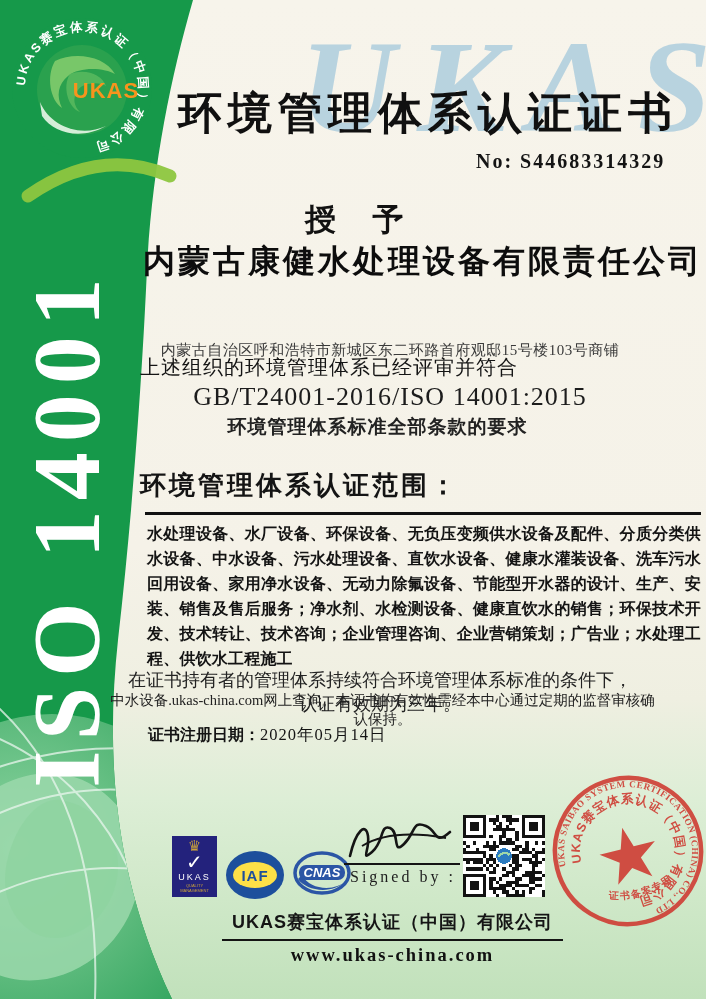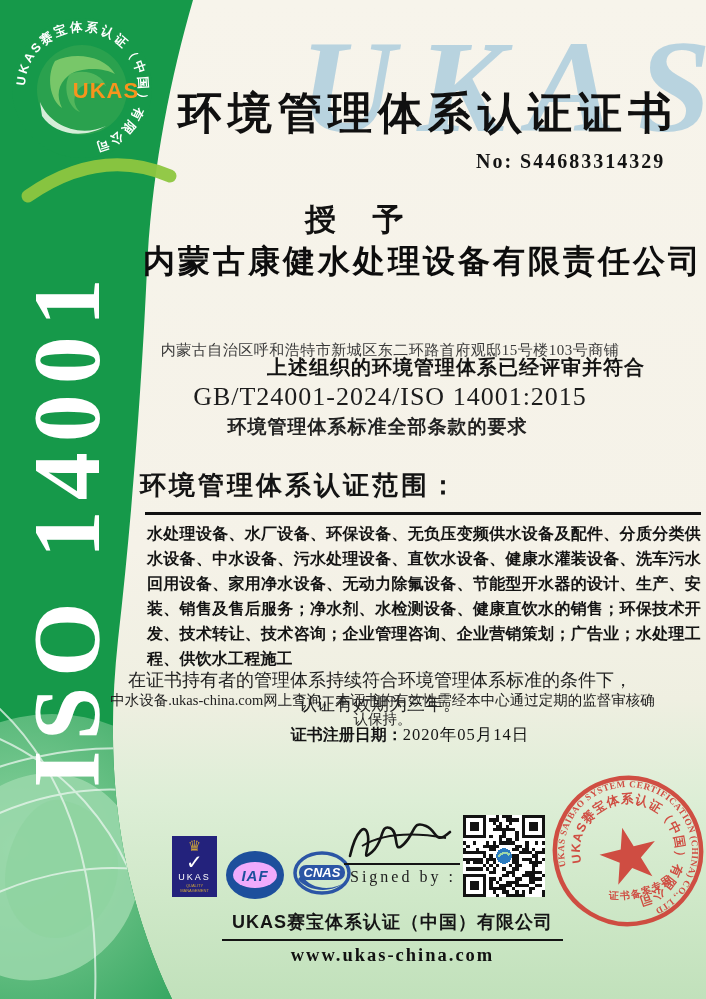--- a/index.html
+++ b/index.html
@@ -31,48 +31,48 @@
     font-weight:bold; font-size:44px; letter-spacing:6px; white-space:nowrap;
     font-family:"Liberation Serif",serif; color:#101010;margin-top:24px;
   }
   .cert-no{left:476px; top:150px; z-index:6; font-weight:bold; font-size:20px; letter-spacing:2px;}
   .awarded{left:305px; top:199px; z-index:6; font-family:"Liberation Sans",sans-serif;
     font-weight:bold; font-size:31px; letter-spacing:14px; color:#111;}
   .company{left:140px; top:240px; width:566px; text-align:center; z-index:6;
     font-weight:bold; font-size:32px; letter-spacing:3px; white-space:nowrap; color:#0d0d0d;}
   .address{left:130px; top:296px; width:520px; text-align:center; z-index:6;
     font-size:15px; letter-spacing:.5px; color:#3a3a3a;margin-top:45px;}
-  .stmt1{left:140px; top:354px; width:505px; text-align:right; z-index:6;
-    font-family:"Liberation Sans",sans-serif; font-weight:bold; font-size:20px; letter-spacing:1px;}
+  .stmt1{left:140px; top:354px; width:505px; text-align:left; z-index:6;
+    font-family:"Liberation Sans",sans-serif; font-weight:normal; font-size:20px; letter-spacing:1px;}
   .stmt-std{left:140px; top:382px; width:500px; text-align:center; z-index:6;
     font-size:26px; letter-spacing:1px; color:#1c1c1c;}
   .stmt2{left:140px; top:414px; width:475px; text-align:center; z-index:6;
     font-weight:bold; font-size:19px; letter-spacing:1px; color:#222;}
   .scope-head{left:140px; top:468px; width:525px; text-align:left; z-index:6;
     font-weight:bold; font-size:26px; letter-spacing:3px;}
   .scope-rule{left:145px; top:512px; width:556px; height:3px; background:#111; z-index:6;}
   .scope-text{left:147px; top:521px; width:554px; z-index:6;
     font-family:"Liberation Sans",sans-serif; font-weight:bold; font-size:16px;
     line-height:25px; text-align:justify; color:#131313; letter-spacing:.2px;}
   .fine1{left:120px; top:668px; width:520px; text-align:center; z-index:6; font-size:18px; color:#222;}
   .fine2{left:105px; top:691px; width:555px; text-align:center; z-index:6; font-size:14.5px; color:#222;}
-  .dates{left:140px; top:724px; width:540px; z-index:6; display:flex; justify-content:center; gap:45px; white-space:nowrap;}
+  .dates{left:148px; top:724px; width:540px; z-index:6; display:flex; justify-content:space-between; gap:45px; white-space:nowrap;}
   .dates .lbl{font-family:"Liberation Sans",sans-serif; font-weight:bold; font-size:16px;}
   .dates .val{font-size:16.5px; letter-spacing:1px;}
   
   .ukas-mark{left:172px; top:836px; width:45px; height:61px; background:#23227c; z-index:6;
     display:flex; flex-direction:column; align-items:center; justify-content:center; color:#fff;}
   .ukas-mark .crown{color:#c9a13b; font-size:15px; line-height:13px; font-family:"DejaVu Sans",sans-serif;}
   .ukas-mark .check{color:#fff; font-size:20px; line-height:18px; font-weight:bold; font-family:"DejaVu Sans",sans-serif;}
   .ukas-mark .uk-label{font-family:"Liberation Sans",sans-serif; font-size:9px; letter-spacing:2px; margin-top:1px;}
   .ukas-mark .uk-sub{font-family:"Liberation Sans",sans-serif; font-size:4px; color:#c9a13b; text-align:center; line-height:5px; margin-top:1px;}
   .iaf-mark{left:226px; top:851px; width:58px; height:48px; background:#1d4f9c; border-radius:50%; z-index:6;
     display:flex; align-items:center; justify-content:center;}
-  .iaf-inner{width:44px; height:26px; background:#f0abfc; border-radius:50%; display:flex; align-items:center; justify-content:center;
-    font-family:"Liberation Sans",sans-serif; font-weight:bold; font-size:15px; color:#1d4f9c; letter-spacing:1px;font-style:italic;}
+  .iaf-inner{width:44px; height:26px; background:#fde047; border-radius:50%; display:flex; align-items:center; justify-content:center;
+    font-family:"Liberation Sans",sans-serif; font-weight:bold; font-size:15px; color:#1d4f9c; letter-spacing:1px;}
   .cnas-mark{left:292px; top:849px; z-index:6;}
   .signature{left:342px; top:812px; z-index:6;}
   .signed-by{left:350px; top:868px; z-index:6; font-size:16px; letter-spacing:3px; color:#1c1c1c;}
   .qr{left:463px; top:815px; z-index:6;}
   .seal{left:547px; top:765px; z-index:7; opacity:.93;}
   
   .issuer-wrap{left:140px; top:910px; width:505px; text-align:center; z-index:6;}
   .issuer-line{display:inline-block; padding:0 10px 5px 10px; border-bottom:2.5px solid #141414;
     font-family:"Liberation Sans",sans-serif; font-weight:bold; font-size:18px; letter-spacing:1px; color:#151515;}
   .website{margin-top:4px; font-family:Liberation Serif, serif; font-weight:bold; font-size:18.5px; letter-spacing:2px; color:#111;}
@@ -132,21 +132,21 @@
   <div class="abs title">环境管理体系认证证书</div>
   <div class="abs cert-no">
     <span>No:</span>
     <span>S44683314329</span>
   </div>
 
   <div class="abs awarded">授 予</div>
   <div class="abs company">内蒙古康健水处理设备有限责任公司</div>
   <div class="abs address">内蒙古自治区呼和浩特市新城区东二环路首府观邸15号楼103号商铺</div>
   <div class="abs stmt1">上述组织的环境管理体系已经评审并符合</div>
-  <div class="abs stmt-std">GB/T24001-2024/ISO 14001:2015</div>
+  <div class="abs stmt-std">GB/T24001-2016/ISO 14001:2015</div>
   <div class="abs stmt2">环境管理体系标准全部条款的要求</div>
   <div class="abs scope-head">环境管理体系认证范围：</div>
   <div class="abs scope-rule"></div>
   <div class="abs scope-text">水处理设备、水厂设备、环保设备、无负压变频供水设备及配件、分质分类供水设备、中水设备、污水处理设备、直饮水设备、健康水灌装设备、洗车污水回用设备、家用净水设备、无动力除氟设备、节能型开水器的设计、生产、安装、销售及售后服务；净水剂、水检测设备、健康直饮水的销售；环保技术开发、技术转让、技术咨询；企业管理咨询、企业营销策划；广告业；水处理工程、供饮水工程施工</div>
   <div class="abs fine1">在证书持有者的管理体系持续符合环境管理体系标准的条件下，认证有效期为三年。</div>
   <div class="abs fine2">中水设备.ukas-china.com网上查询。本证书的有效性需经本中心通过定期的监督审核确认保持。</div>
 
   <div class="abs dates">
     <span>
       <span class="lbl">证书注册日期：</span><span class="val">2020年05月14日</span>

